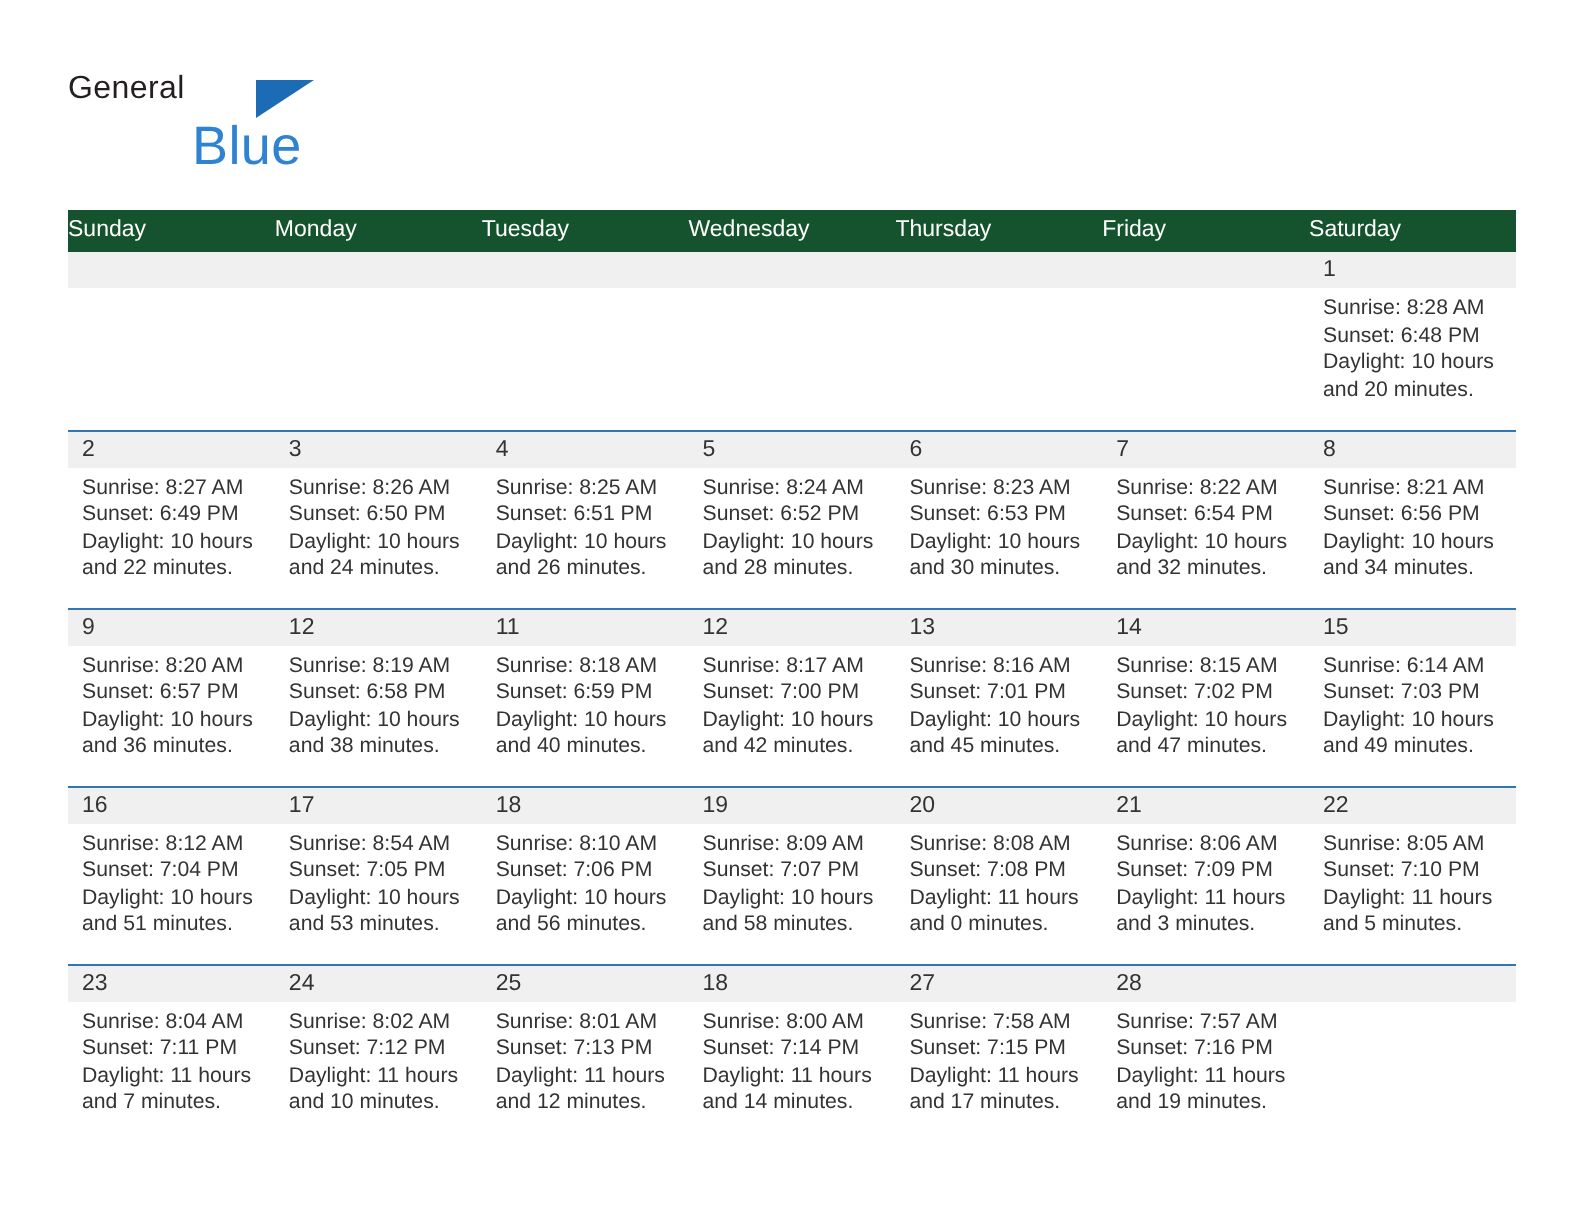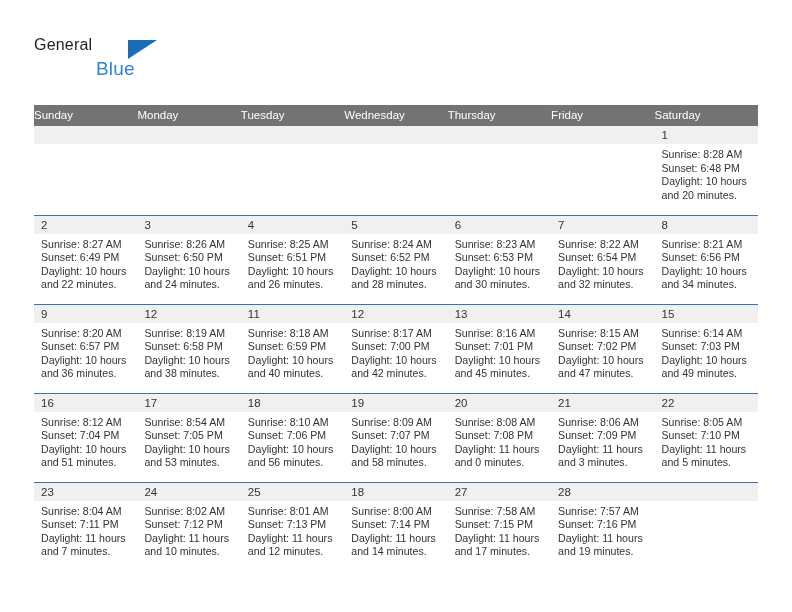--- a/index.html
+++ b/index.html
@@ -51,21 +51,21 @@
     top: 4px;
     width: 0;
     height: 0;
     border-left: 29px solid #1c6cb5;
     border-bottom: 19px solid transparent;
   }
   .logo-blue {
     position: absolute;
     left: 62px;
     top: 22px;
-    font-size: 19px;
+    font-size: 27px;
     color: #2e83d2;
     letter-spacing: 0.2px;
   }
 
   .title-wrap {
     position: absolute;
     right: 0;
     top: 0;
     text-align: right;
   }
@@ -91,21 +91,21 @@
     width: 724px;
     border-collapse: collapse;
     table-layout: fixed;
   }
   .cal th, .cal td {
     padding: 0;
     margin: 0;
     vertical-align: top;
   }
   thead th {
-    background: #737373;
+    background: #14532d;
     color: #ffffff;
     font-size: 11.5px;
     font-weight: normal;
     text-align: left;
     height: 17px;
     line-height: 21px;
     padding-left: 7px;
     box-sizing: border-box;
   }
   tbody tr.week > td {

